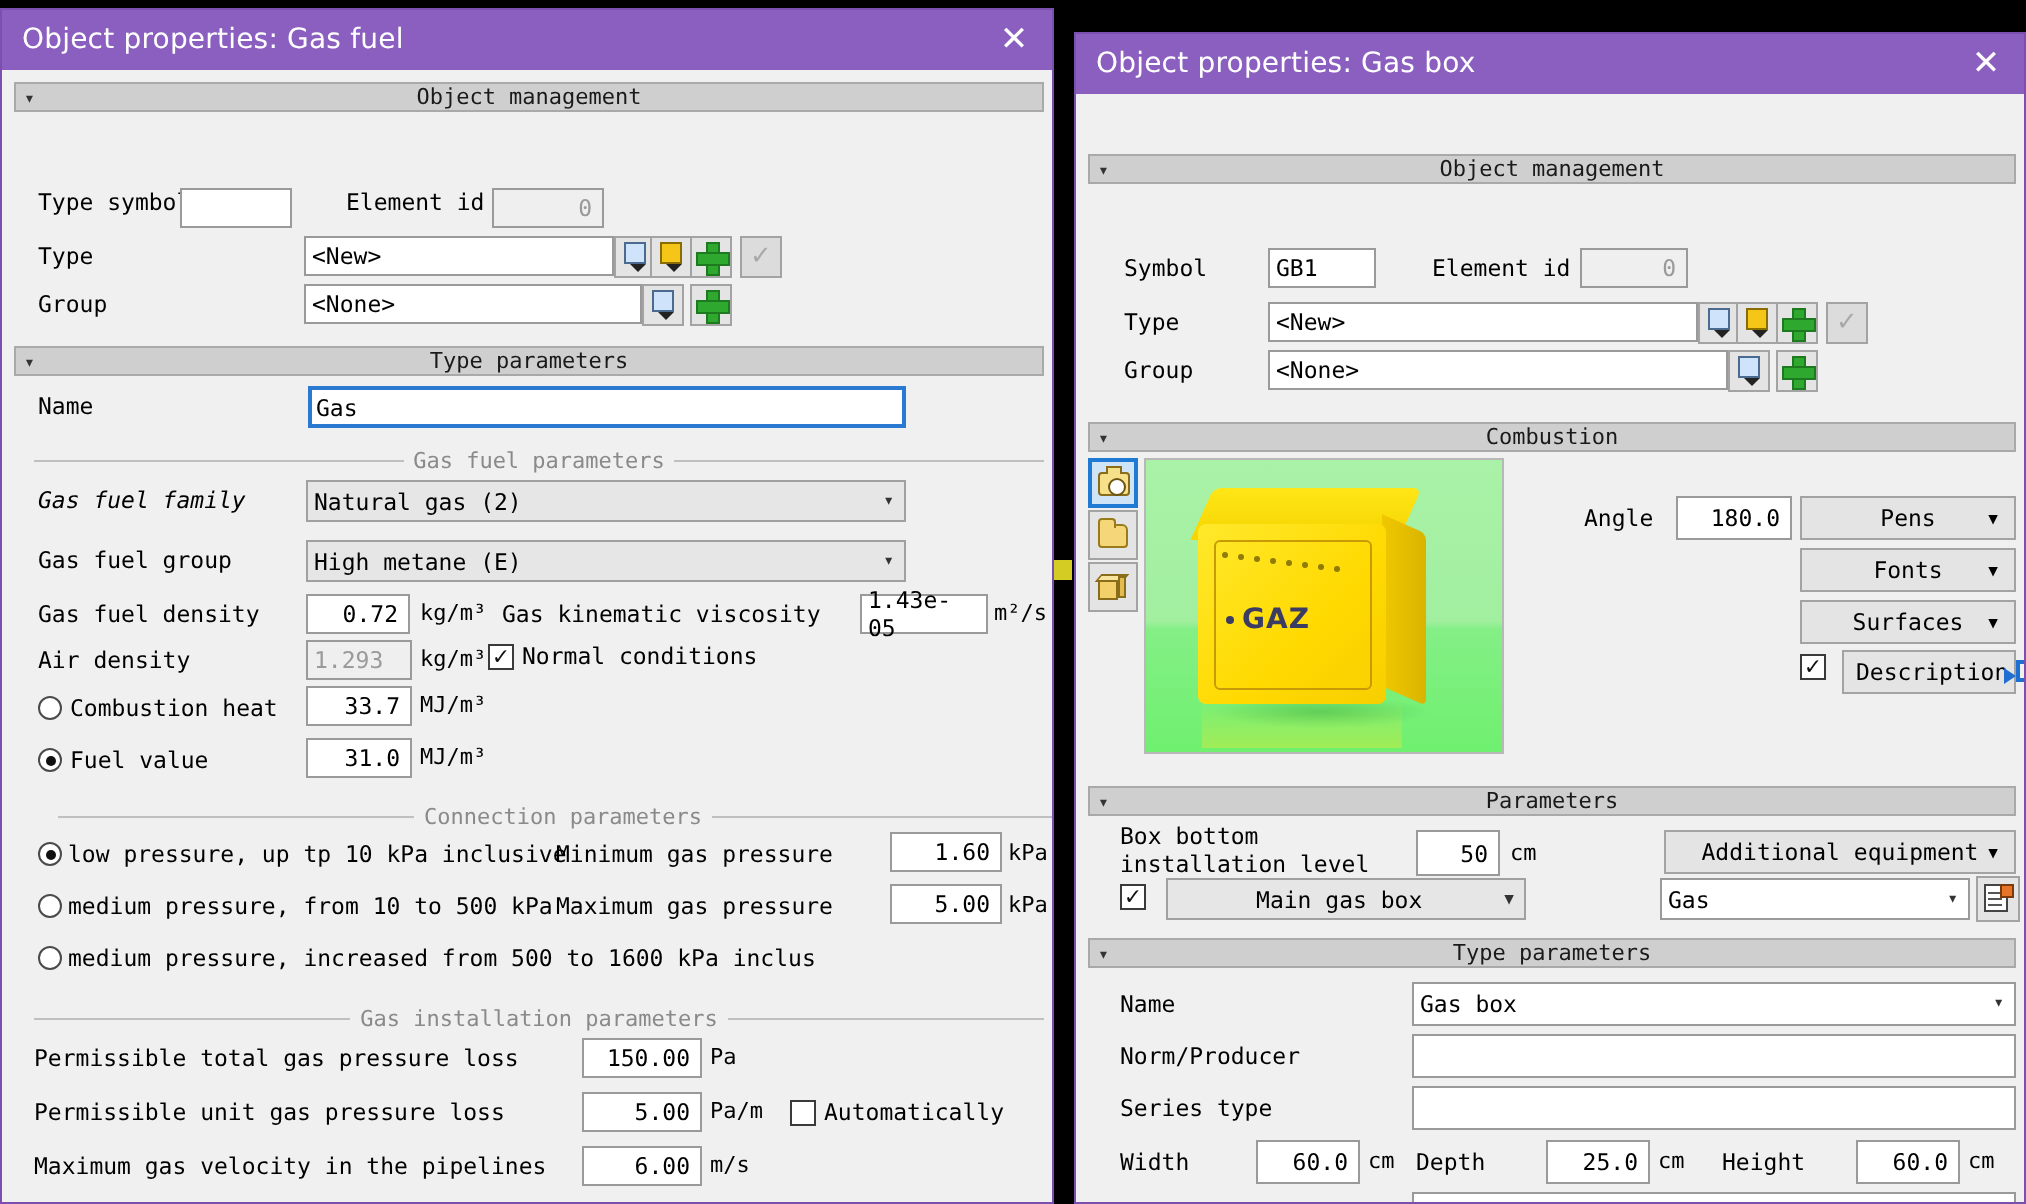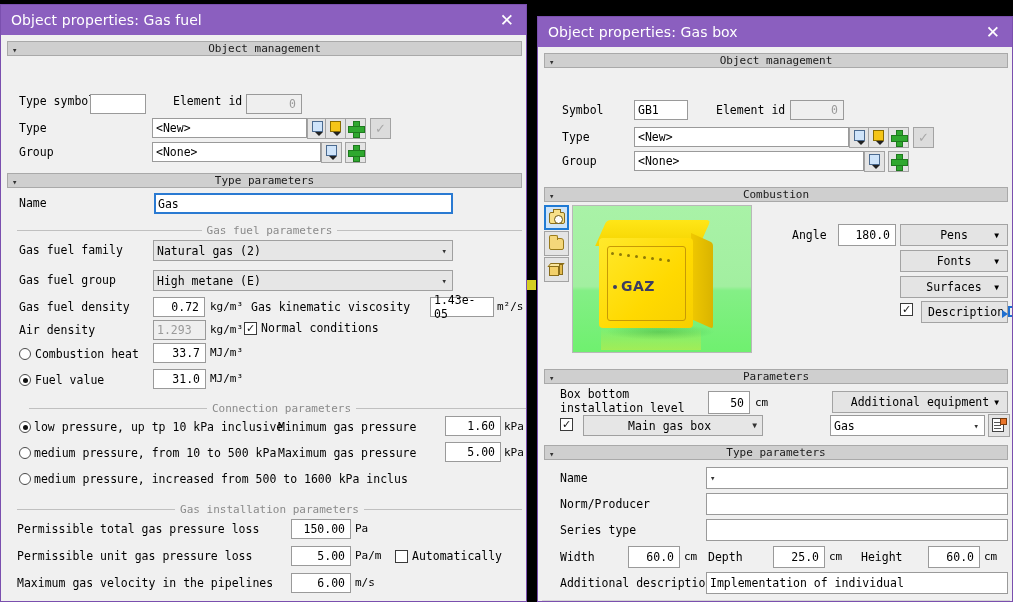--- a/index.html
+++ b/index.html
@@ -372,21 +372,21 @@
         <span class="lbl">Name</span>
       </div>
       <div class="txt focus" style="position:absolute; left:153px; top:158px; width:299px; height:21px;">Gas</div>
 
       <div class="gbox" style="left:16px; top:189px; width:505px;">
         <span class="ln"></span>
         <span class="cap">Gas fuel parameters</span>
         <span class="ln"></span>
       </div>
 
-      <div class="row" style="left:18px; top:208px;">
+      <div class="row" style="left:18px; top:208px;font-style:italic;">
         <span class="lbl">Gas fuel family</span>
       </div>
       <div class="combo" style="position:absolute; left:152px; top:205px; width:300px;">
         <span class="cv">Natural gas (2)</span>
         <span class="carv">▾</span>
       </div>
 
       <div class="row" style="left:18px; top:238px;">
         <span class="lbl">Gas fuel group</span>
       </div>
@@ -507,21 +507,21 @@
       <div class="txt num" style="position:absolute; left:290px; top:538px; width:60px;">6.00</div>
       <div class="row" style="left:354px; top:541px;">
         <span class="unit">m/s</span>
       </div>
 
     </div>
   </div>
 
   <div class="gap-marker" style="left:527px; top:280px; width:9px; height:10px;"></div>
 
-  <div class="dialog" style="left:537px; top:16px; width:476px; height:586px;">
+  <div class="dialog" style="left:537px; top:16px; width:476px; height:586px;gap:24px;">
 
     <div class="titlebar">
       <div class="ttl">Object properties: Gas box</div>
       <div class="xbtn">✕</div>
     </div>
 
     <div class="body">
 
       <div class="sect" style="position:absolute; left:6px; top:6px; width:464px;">
         <span class="chev">▾</span>
@@ -692,20 +692,21 @@
 
       <div class="sect" style="position:absolute; left:6px; top:398px; width:464px;">
         <span class="chev">▾</span>
         <span class="sect-t">Type parameters</span>
       </div>
 
       <div class="row" style="left:22px; top:424px;">
         <span class="lbl">Name</span>
       </div>
       <div class="combo white" style="position:absolute; left:168px; top:420px; width:302px; height:22px;">
+        <span class="cv">Gas box</span>
         <span class="carv">▾</span>
       </div>
 
       <div class="row" style="left:22px; top:450px;">
         <span class="lbl">Norm/Producer</span>
       </div>
       <div class="txt" style="position:absolute; left:168px; top:446px; width:302px; height:22px;"></div>
 
       <div class="row" style="left:22px; top:476px;">
         <span class="lbl">Series type</span>

